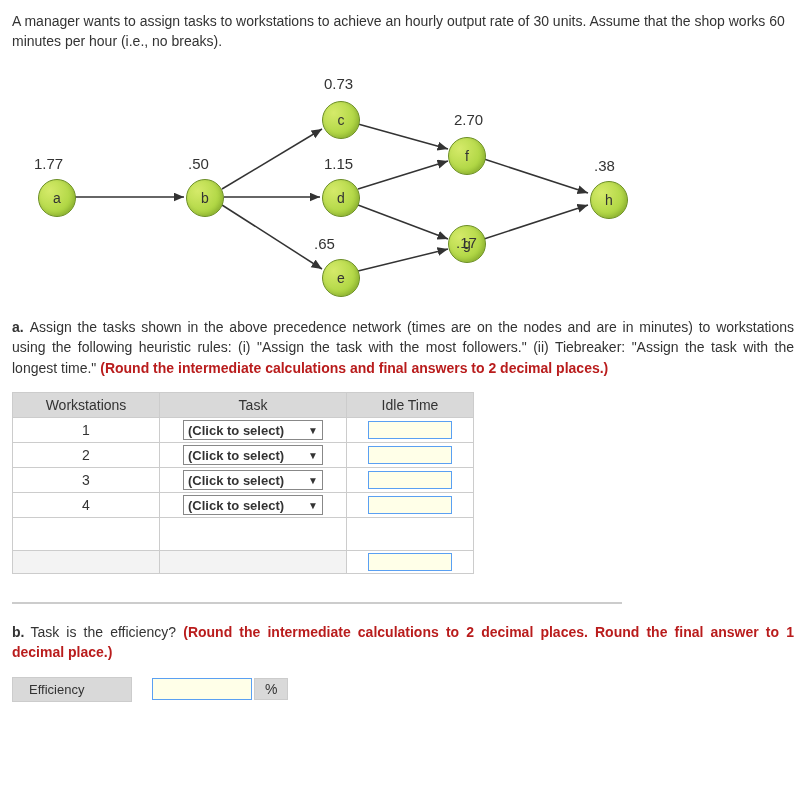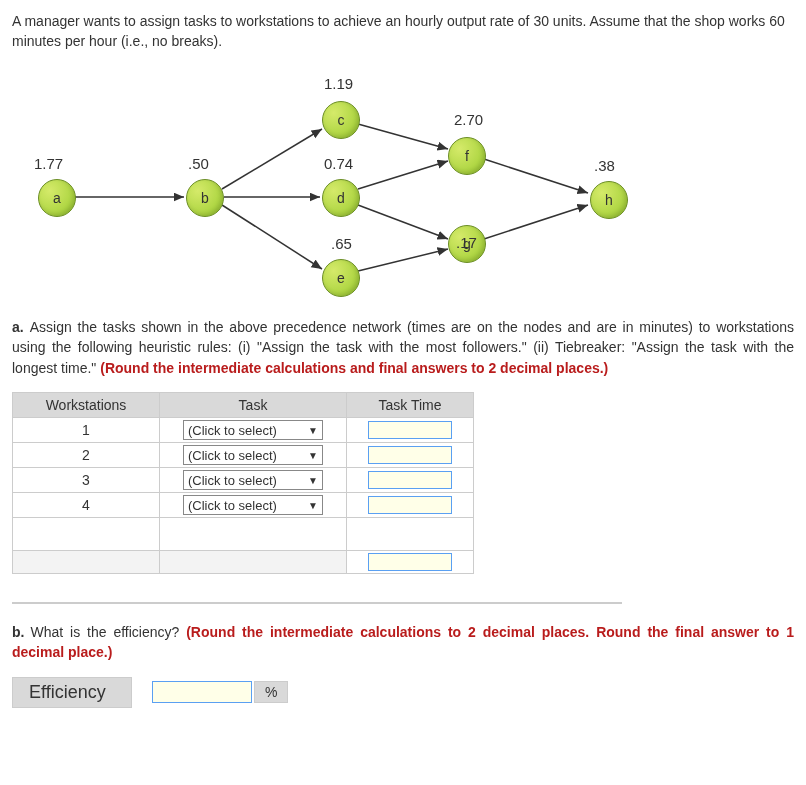--- a/index.html
+++ b/index.html
@@ -89,20 +89,21 @@
     align-items: center;
     justify-content: space-between;
     width: 140px;
     height: 20px;
     border: 1px solid #888;
     background: #fff;
     font-size: 13px;
     padding: 0 4px;
     box-sizing: border-box;
     cursor: pointer;
+    font-weight: bold;
   }
   .dropdown .caret {
     font-size: 10px;
     color: #333;
   }
   .idlecell input, .totalcell input {
     width: 84px;
     height: 18px;
     border: 1.5px solid #5aa0f2;
     background: #ffffe8;
@@ -124,21 +125,21 @@
   }
   .eff-row {
     margin-top: 14px;
     display: flex;
     align-items: center;
   }
   .eff-label {
     background: #d9d9d9;
     border: 1px solid #ccc;
     padding: 4px 16px;
-    font-size: 18px;
+    font-size: 13px;
     width: 120px;
     box-sizing: border-box;
   }
   .eff-input {
     margin-left: 20px;
     width: 100px;
     height: 22px;
     border: 1.5px solid #5aa0f2;
     background: #ffffe8;
     box-sizing: border-box;
@@ -182,27 +183,27 @@
     <line x1="472" y1="180" x2="576" y2="146" stroke="#333" stroke-width="1.5" marker-end="url(#ah)"></line>
   </svg>
 
   <div class="node" style="left:26px; top:120px;">a</div>
   <div class="nlabel" style="left:22px; top:96px;">1.77</div>
 
   <div class="node" style="left:174px; top:120px;">b</div>
   <div class="nlabel" style="left:176px; top:96px;">.50</div>
 
   <div class="node" style="left:310px; top:42px;">c</div>
-  <div class="nlabel" style="left:312px; top:16px;">1.19</div>
+  <div class="nlabel" style="left:312px; top:16px;">0.73</div>
 
   <div class="node" style="left:310px; top:120px;">d</div>
-  <div class="nlabel" style="left:312px; top:96px;">0.74</div>
+  <div class="nlabel" style="left:312px; top:96px;">1.15</div>
 
   <div class="node" style="left:310px; top:200px;">e</div>
-  <div class="nlabel" style="left:319px; top:176px;">.65</div>
+  <div class="nlabel" style="left:302px; top:176px;">.65</div>
 
   <div class="node" style="left:436px; top:78px;">f</div>
   <div class="nlabel" style="left:442px; top:52px;">2.70</div>
 
   <div class="node" style="left:436px; top:166px;">g</div>
   <div class="nlabel" style="left:444px; top:142px;margin-top:33px;">.17</div>
 
   <div class="node" style="left:578px; top:122px;">h</div>
   <div class="nlabel" style="left:582px; top:98px;text-align:right;">.38</div>
 </div>
@@ -210,21 +211,21 @@
 <div class="part">
   <b class="letter">a.</b><span>Assign the tasks shown in the above precedence network (times are on the nodes and are in minutes) to workstations using the following heuristic rules: (i) "Assign the task with the most followers." (ii) Tiebreaker: "Assign the task with the longest time." </span><span class="redbold">(Round the intermediate calculations and final answers to 2 decimal places.)</span>
 </div>
 
 <div class="tablewrap">
   <table class="ws">
     <tbody>
         <tr>
       <th class="col-ws">Workstations</th>
       <th class="col-task">Task</th>
-      <th class="col-idle">Task Time</th>
+      <th class="col-idle">Idle Time</th>
     </tr>
     <tr>
       <td>1</td>
       <td class="sel"><div class="dropdown">
               <span>(Click to select)</span>
               <span class="caret">▼</span>
             </div></td>
       <td class="idlecell"><input type="text" style=""></td>
     </tr>
     <tr>
@@ -260,20 +261,20 @@
       <td style="background:#f3f3f3;"></td>
       <td style="background:#f3f3f3;"></td>
       <td class="totalcell"><input type="text" style=""></td>
     </tr>
   </tbody>
     </table>
   <hr class="hr">
 </div>
 
 <div class="part">
-  <b class="letter">b.</b><span>What is the efficiency? </span><span class="redbold">(Round the intermediate calculations to 2 decimal places. Round the final answer to 1 decimal place.)</span>
+  <b class="letter">b.</b><span>Task is the efficiency? </span><span class="redbold">(Round the intermediate calculations to 2 decimal places. Round the final answer to 1 decimal place.)</span>
 </div>
 
 <div class="eff-row">
   <div class="eff-label">Efficiency</div>
   <input class="eff-input" type="text" style="">
   <div class="eff-unit">%</div>
 </div>
 
 </body></html>

